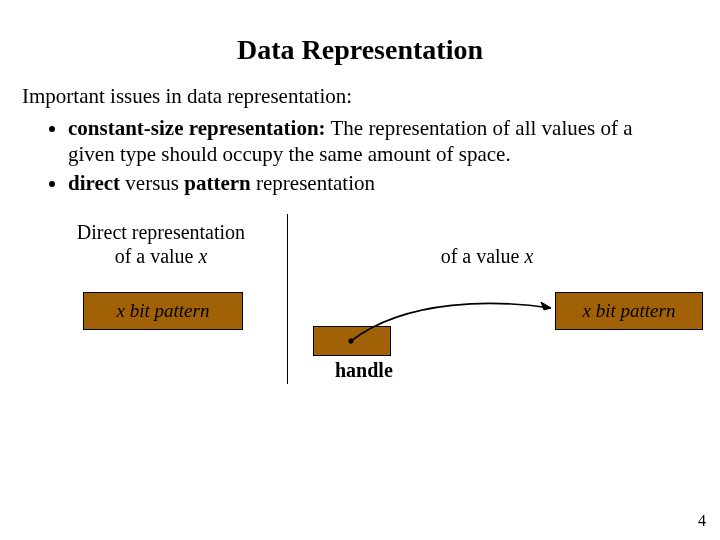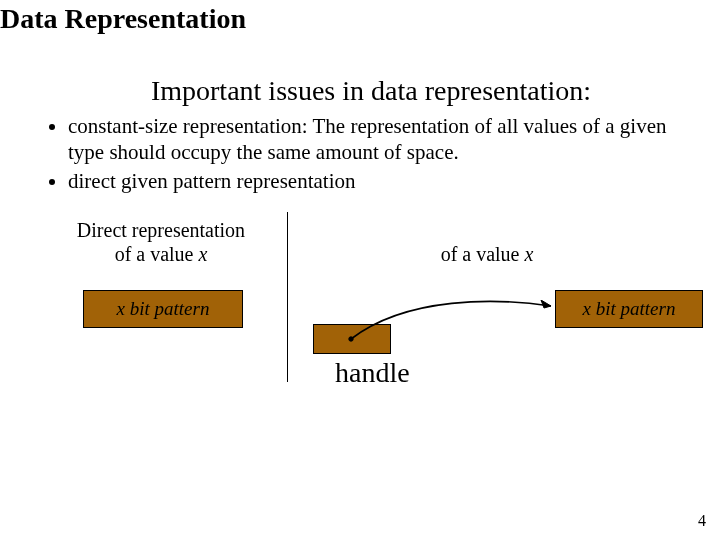--- a/index.html
+++ b/index.html
@@ -12,41 +12,40 @@
     color: #000;
     position: relative;
   }
   .slide {
     position: relative;
     width: 720px;
     height: 540px;
     box-sizing: border-box;
   }
   .title {
-    text-align: left;
+    text-align: center;
     font-size: 28px;
     font-weight: bold;
-    padding-top: 3px;
+    padding-top: 34px;
   }
   .intro {
-    font-size: 28px;
-    margin: 40px 0 6px 22px;
-    text-align: center;
+    font-size: 21px;
+    margin: 18px 0 6px 22px;
   }
   ul.bullets {
     margin: 4px 0 0 42px;
     padding: 0 36px 0 26px;
     font-size: 21px;
     line-height: 1.25;
   }
   ul.bullets li {
     list-style-type: disc;
     margin-bottom: 2px;
   }
-  .b { font-weight: normal; }
+  .b { font-weight: bold; }
 
   .diagram {
     position: relative;
     width: 720px;
     height: 200px;
     margin-top: 18px;
     margin-left: 11px;
   }
   .vline {
     position: absolute;
@@ -78,21 +77,22 @@
     background: #a16207;
   }
   .box-left  { left: 72px;  top: 78px; width: 160px; height: 38px; }
   .box-handle{ left: 302px; top: 112px; width: 78px;  height: 30px; }
   .box-right { left: 544px; top: 78px; width: 148px; height: 38px; }
 
   .handle-label {
     position: absolute;
     left: 324px;
     top: 145px;
-    font-size: 28px;
+    font-size: 20px;
+    font-weight: bold;
   }
 
   .arrow {
     position: absolute;
     stroke: #000;
     fill: #000;
   }
 
   .pagenum {
     position: absolute;
@@ -108,21 +108,21 @@
 
   <div class="title">Data Representation</div>
 
   <div class="intro">Important issues in data representation:</div>
 
   <ul class="bullets">
     <li>
       <span class="b">constant-size representation:</span><span> The representation of all values of a given type should occupy the same amount of space.</span>
     </li>
     <li>
-      <span class="b">direct</span><span> given </span><span class="b">pattern</span><span> representation</span>
+      <span class="b">direct</span><span> versus </span><span class="b">pattern</span><span> representation</span>
     </li>
   </ul>
 
   <div class="diagram">
     <div class="vline"></div>
 
     <div class="caption left-cap">
       <span>Direct representation</span><br>
       <span>of a value </span><span class="x-value">x</span>
     </div>

